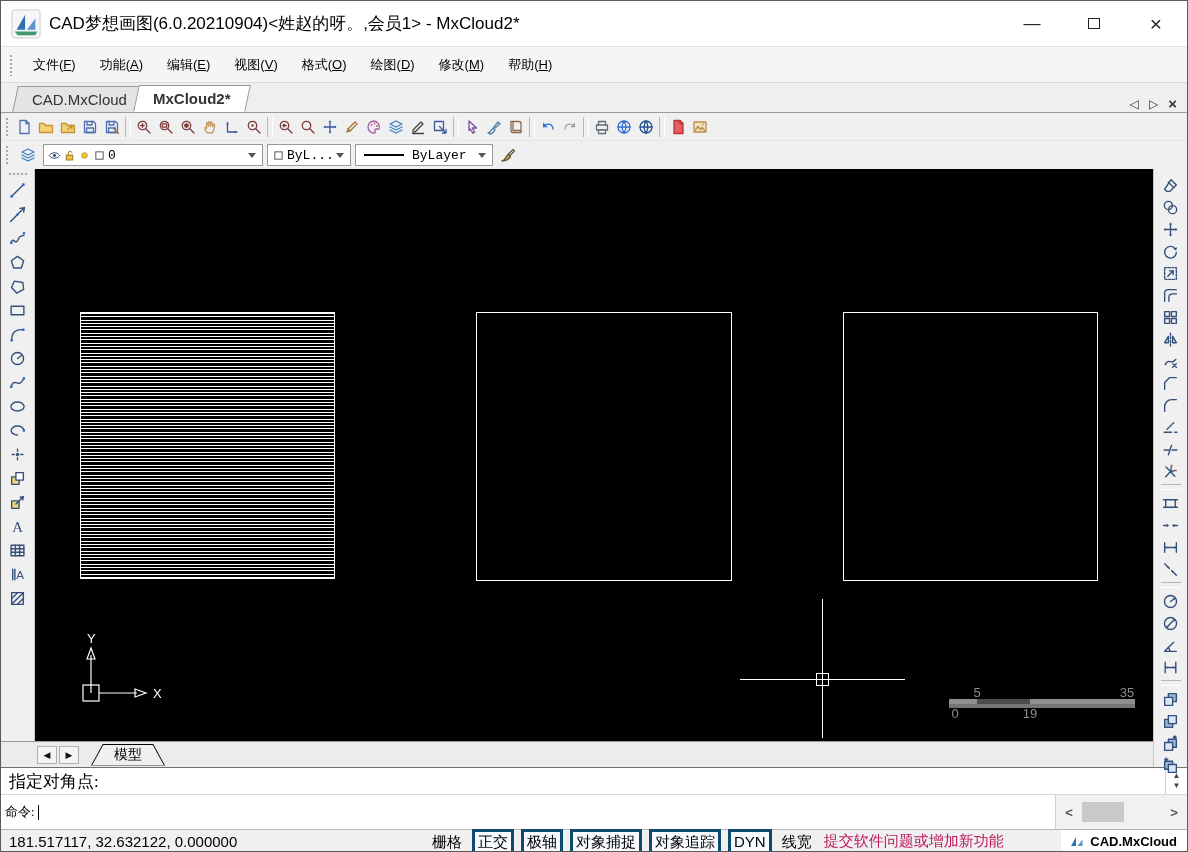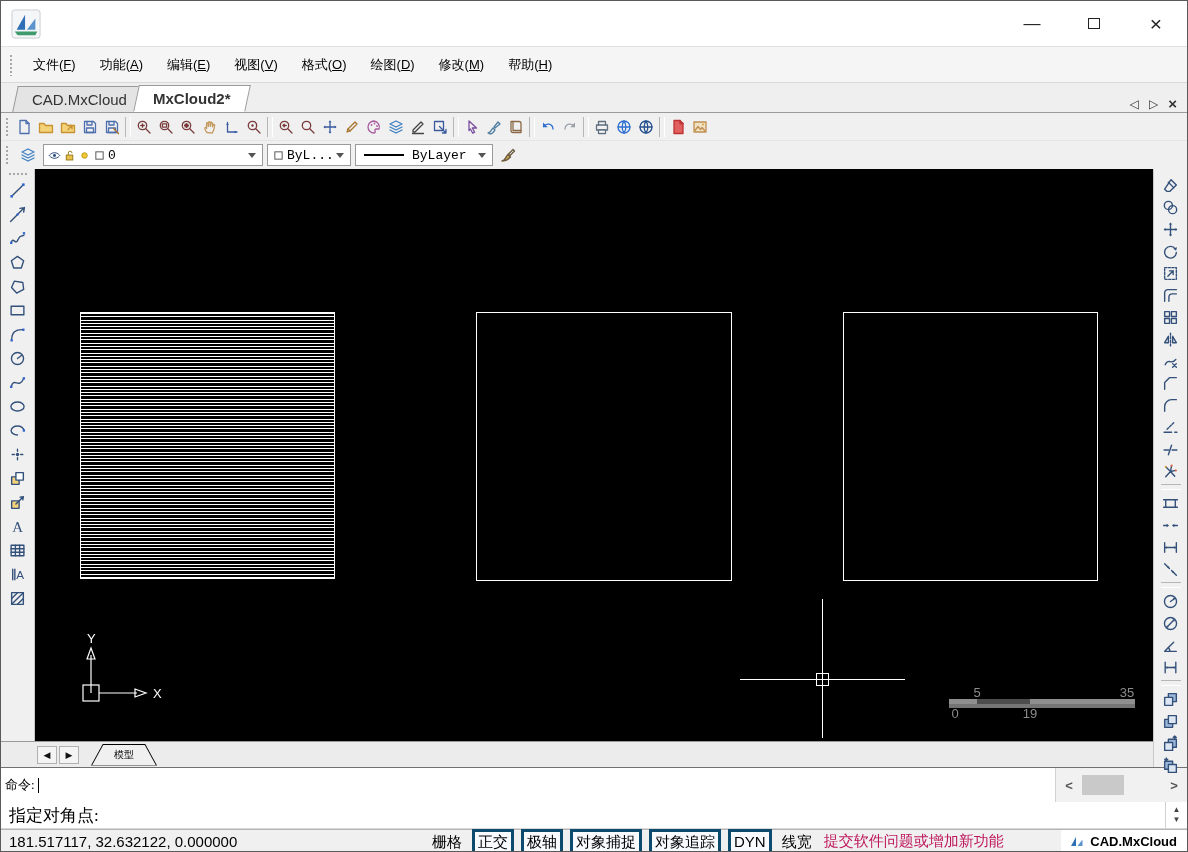--- a/index.html
+++ b/index.html
@@ -88,21 +88,21 @@
   #ruler .seg{position:absolute;top:0;height:5px;}
   #ruler .base{position:absolute;left:0;top:5px;width:186px;height:4px;background:#757575;}
   
   #modelbar{position:absolute;left:0;top:740px;width:1154px;height:26px;background:#ececec;
             border-top:1px solid #9a9a9a;display:flex;align-items:center;padding-left:36px;}
   .mnav{width:20px;height:18px;border:1px solid #b0b0b0;background:#f4f4f4;display:flex;
         align-items:center;justify-content:center;font-size:9px;color:#111;margin-right:2px;}
   .mtab-outer{height:22px;background:#000;clip-path:polygon(12px 0,calc(100% - 12px) 0,100% 100%,0 100%);
         padding:1px 1px 0 1px;margin-left:10px;}
   .mtab-inner{height:21px;background:#f0f0f0;clip-path:polygon(11.5px 0,calc(100% - 11.5px) 0,100% 100%,0 100%);
-        display:flex;align-items:center;justify-content:center;padding:0 22px;font-size:10px;}
+        display:flex;align-items:center;justify-content:center;padding:0 22px;font-size:14px;}
   
   #cmd{position:absolute;left:0;top:766px;width:100%;height:62px;background:#fff;border-top:1px solid #707070;}
   #cmd-hist{height:27px;display:flex;align-items:center;border-bottom:1px solid #d8d8d8;
             font-family:"Liberation Serif","DejaVu Serif",serif;font-size:17px;padding-left:8px;}
   #cmd-spin{margin-left:auto;width:22px;height:100%;border-left:1px solid #d0d0d0;display:flex;
             flex-direction:column;align-items:center;justify-content:center;font-size:8px;color:#444;line-height:1;}
   #cmd-line{height:34px;display:flex;align-items:stretch;}
   #cmd-prompt{flex:1;display:flex;align-items:center;font-family:"Liberation Serif","DejaVu Serif",serif;
             font-size:13px;padding-left:4px;}
   .caret{display:inline-block;width:1.5px;height:15px;background:#000;margin-left:3px;}
@@ -126,20 +126,21 @@
 
 <div id="app">
 
   <div id="titlebar">
     <svg class="logo" viewBox="0 0 32 32">
       <rect x="1" y="1" width="30" height="30" rx="3" fill="#f4f6f8" stroke="#c8ccd0"></rect>
       <path d="M6 22L15 6v16z" fill="#2f6fb5"></path>
       <path d="M17 22l9-12v12z" fill="#5b94cc"></path>
       <path d="M4 24h24l-2 4H7z" fill="#3f9b6e"></path>
     </svg>
+    <span class="title">CAD梦想画图(6.0.20210904)&lt;姓赵的呀。,会员1&gt; - MxCloud2*</span>
     <div id="winbtns">
       <span class="winbtn">—</span>
       <span class="winbtn">
           <span class="maxbox"></span>
         </span>
       <span class="winbtn" style="font-size:21px;">×</span>
     </div>
   </div>
 
   <div id="menubar">
@@ -720,37 +721,37 @@
     <span class="mnav">◀</span>
     <span class="mnav">▶</span>
     <div class="mtab-outer">
       <div class="mtab-inner">
           <span>模型</span>
         </div>
     </div>
   </div>
 
   <div id="cmd">
+    <div id="cmd-hist">
+      <span>指定对角点:</span>
+      <div id="cmd-spin">
+          <span>▲</span>
+          <span style="margin-top:2px;">▼</span>
+        </div>
+    </div>
     <div id="cmd-line">
       <div id="cmd-prompt">
         <span>命令:</span>
           <span class="caret"></span>
       </div>
       <div id="hscroll">
         <span class="harrow">&lt;</span>
         <span id="hthumb"></span>
         <span class="harrow" style="margin-left:auto;">&gt;</span>
       </div>
-    </div>
-    <div id="cmd-hist">
-      <span>指定对角点:</span>
-      <div id="cmd-spin">
-          <span>▲</span>
-          <span style="margin-top:2px;">▼</span>
-        </div>
     </div>
   </div>
 
   <div id="statusbar">
     <span id="coords">181.517117,  32.632122,  0.000000</span>
     <div id="toggles">
         <span class="toggle">栅格</span>
         <span class="toggle boxed">正交</span>
         <span class="toggle boxed">极轴</span>
         <span class="toggle boxed">对象捕捉</span>

